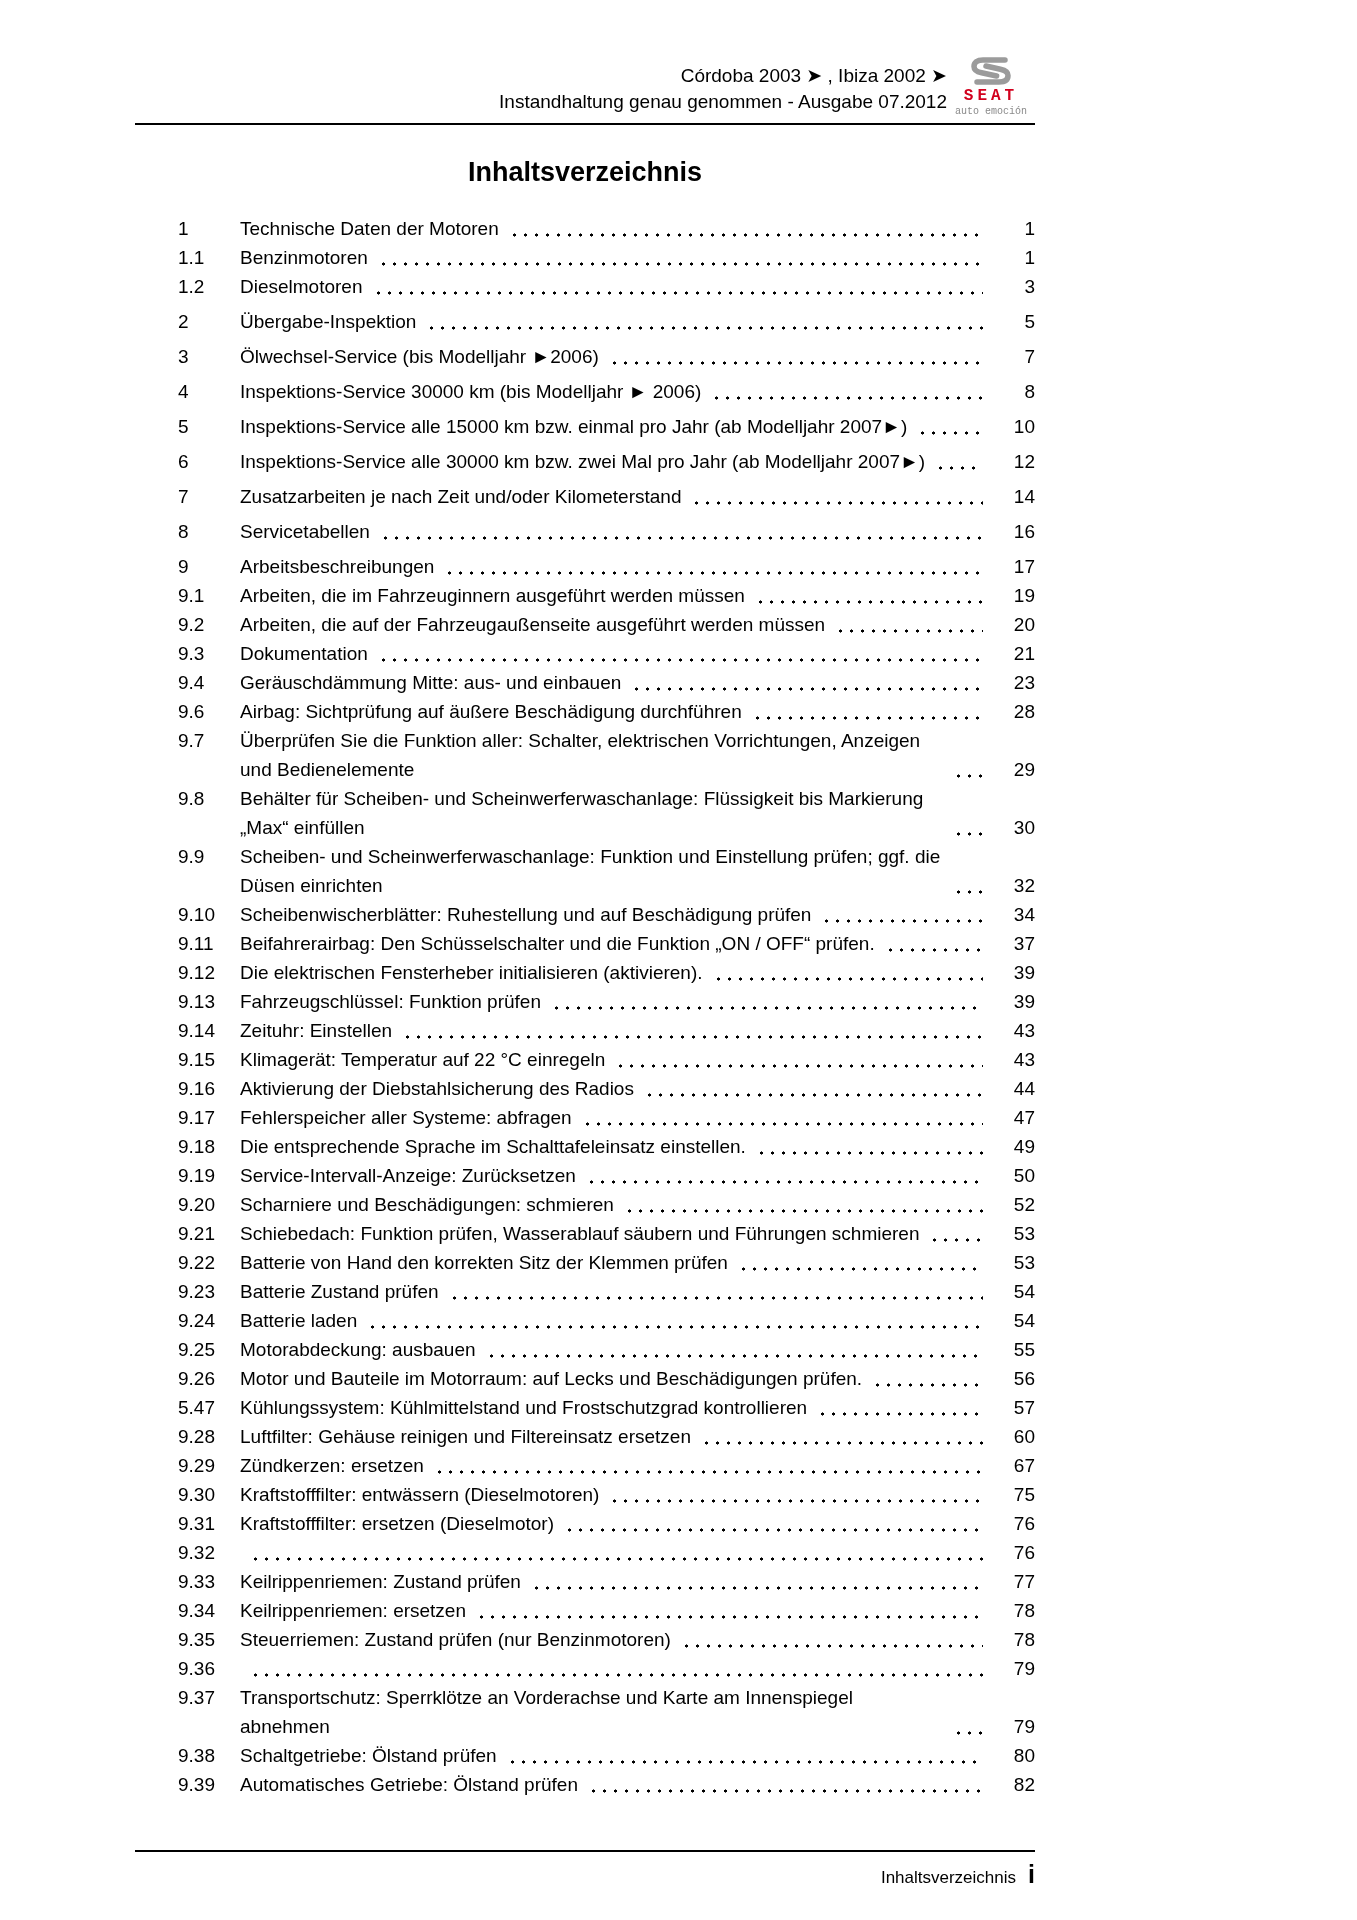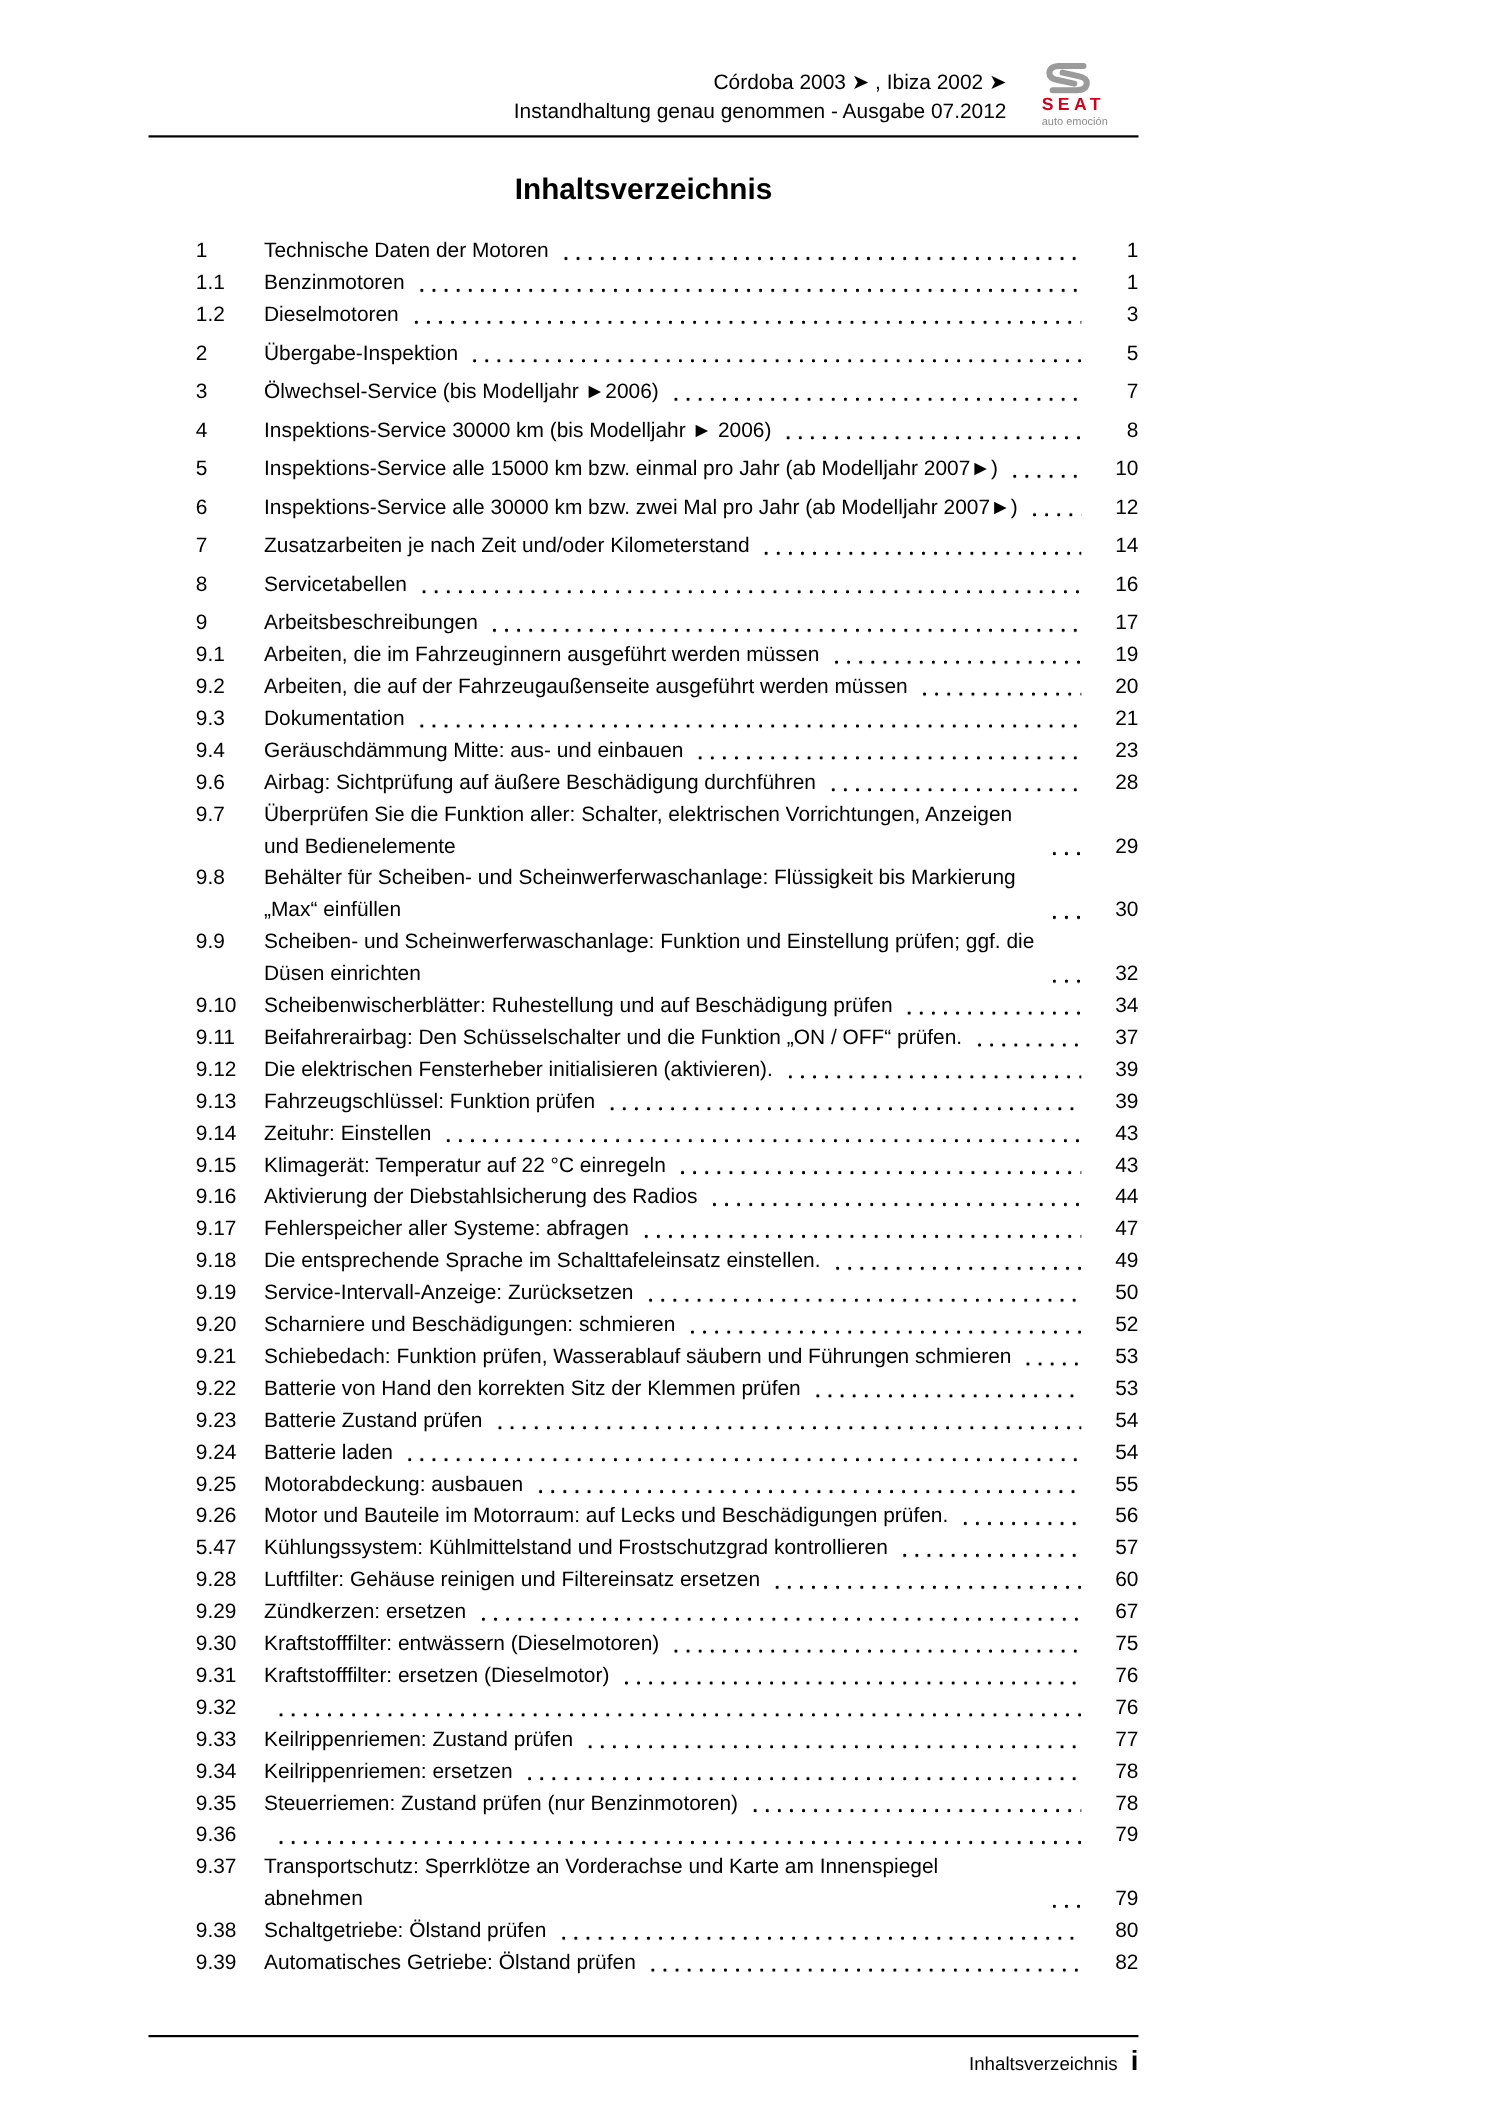--- a/index.html
+++ b/index.html
@@ -14,34 +14,35 @@
     position: relative;
     width: 1357px; height: 1920px;
     padding: 56px 322px 0 135px;
     background: #fff;
   }
   
   .header {
     display: flex;
     justify-content: flex-end;
     align-items: flex-end;
-    gap: 32px;
+    gap: 0;
   }
   .header-text {
     text-align: right;
     font-size: 19px;
     line-height: 26px;
     padding-bottom: 2px;
   }
   .logo {
     display: flex;
     flex-direction: column;
-    align-items: flex-start;
+    align-items: center;
     width: 88px;
     line-height: 1;
+    font-family: Liberation Mono, monospace;
   }
   .logo-icon svg { display: block; }
   .logo-seat {
     color: #d2001e;
     font-weight: bold;
     font-size: 16px;
     letter-spacing: 4px;
     margin-top: 2px;
   }
   .logo-tagline {

